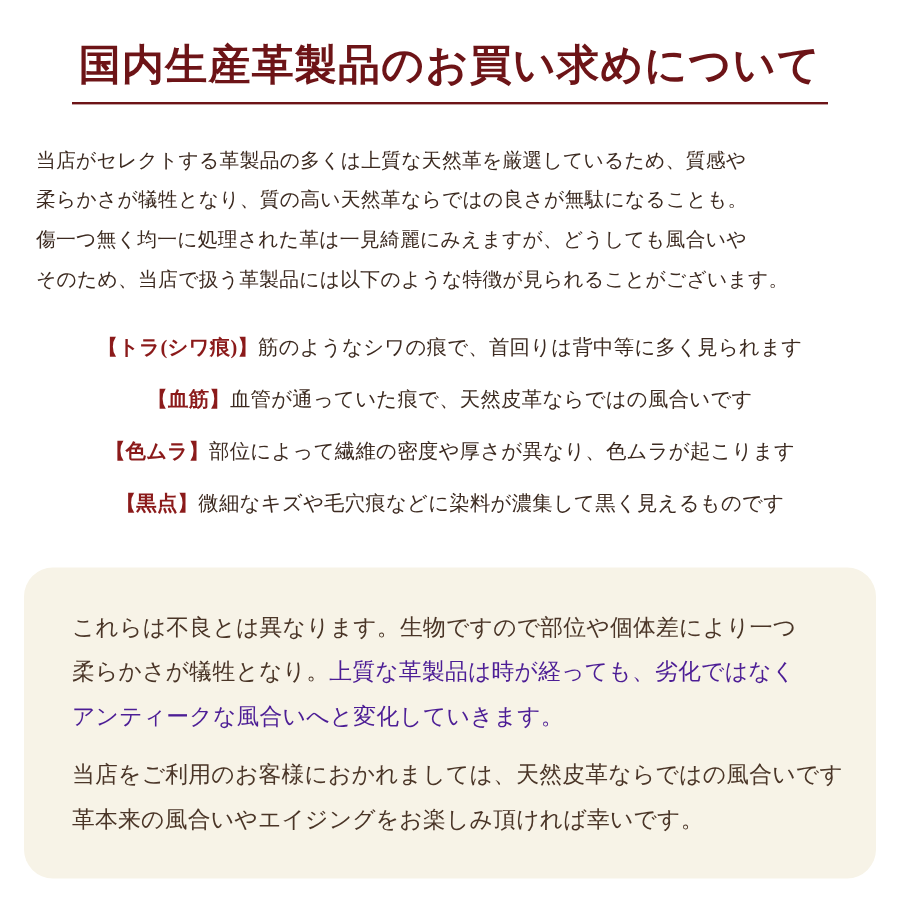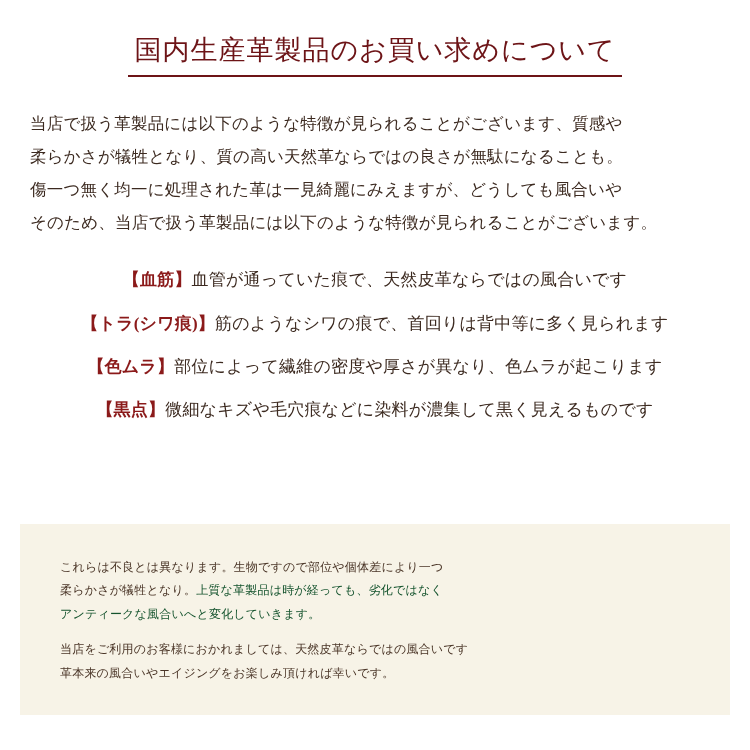--- a/index.html
+++ b/index.html
@@ -21,22 +21,22 @@
     box-sizing: border-box;
   }
 
   
   .title-block {
     padding: 34px 0 0 0;
     text-align: center;
   }
   .title {
     display: inline-block;
-    font-size: 27px;
-    font-weight: normal;
+    font-size: 35px;
+    font-weight: bold;
     letter-spacing: 1px;
     color: #6d1417;
     border-bottom: 2px solid #6d1417;
     padding: 0 6px 9px 6px;
     line-height: 1.2;
   }
 
   
   .intro {
     margin: 30px 30px 0 30px;
@@ -68,62 +68,63 @@
   .tag {
     color: #8b1a1a;
     font-weight: bold;
   }
 
   
   .note {
     position: absolute;
     left: 20px;
     right: 20px;
-    bottom: 35px;
+    bottom: 18px;
     background: #f7f3e7;
     padding: 32px 40px 30px 40px;
     box-sizing: border-box;
-    font-size: 12px;
+    font-size: 19px;
     line-height: 1.95;
     color: #4a3527;
     letter-spacing: 0.2px;
+    border-radius: 24px;
   }
   .note p {
     margin: 0;
     white-space: nowrap;
   }
   .note .gap {
     height: 12px;
   }
   .accent {
-    color: #14532d;
+    color: #4c1d95;
   }
 </style>
 </head>
 <body>
 
 <div class="page">
 
   <div class="title-block">
     <div class="title">国内生産革製品のお買い求めについて</div>
   </div>
 
   <div class="intro">
-    <p>当店で扱う革製品には以下のような特徴が見られることがございます、質感や</p>
+    <p>当店がセレクトする革製品の多くは上質な天然革を厳選しているため、質感や</p>
     <p>柔らかさが犠牲となり、質の高い天然革ならではの良さが無駄になることも。</p>
     <p>傷一つ無く均一に処理された革は一見綺麗にみえますが、どうしても風合いや</p>
     <p>そのため、当店で扱う革製品には以下のような特徴が見られることがございます。</p>
   </div>
 
   <ul class="features">
     <li>
-      <span class="tag">【血筋】</span><span>血管が通っていた痕で、天然皮革ならではの風合いです</span>
+      <span class="tag">【トラ(シワ痕)】</span><span>筋のようなシワの痕で、首回りは背中等に多く見られます</span>
     </li>
     <li>
-      <span class="tag">【トラ(シワ痕)】</span><span>筋のようなシワの痕で、首回りは背中等に多く見られます</span>
+      <span class="tag">【血筋】</span><span>血管が通っていた痕で、天然皮革ならではの風合いです</span>
     </li>
     <li>
       <span class="tag">【色ムラ】</span><span>部位によって繊維の密度や厚さが異なり、色ムラが起こります</span>
     </li>
     <li>
       <span class="tag">【黒点】</span><span>微細なキズや毛穴痕などに染料が濃集して黒く見えるものです</span>
     </li>
   </ul>
 
   <div class="note">

